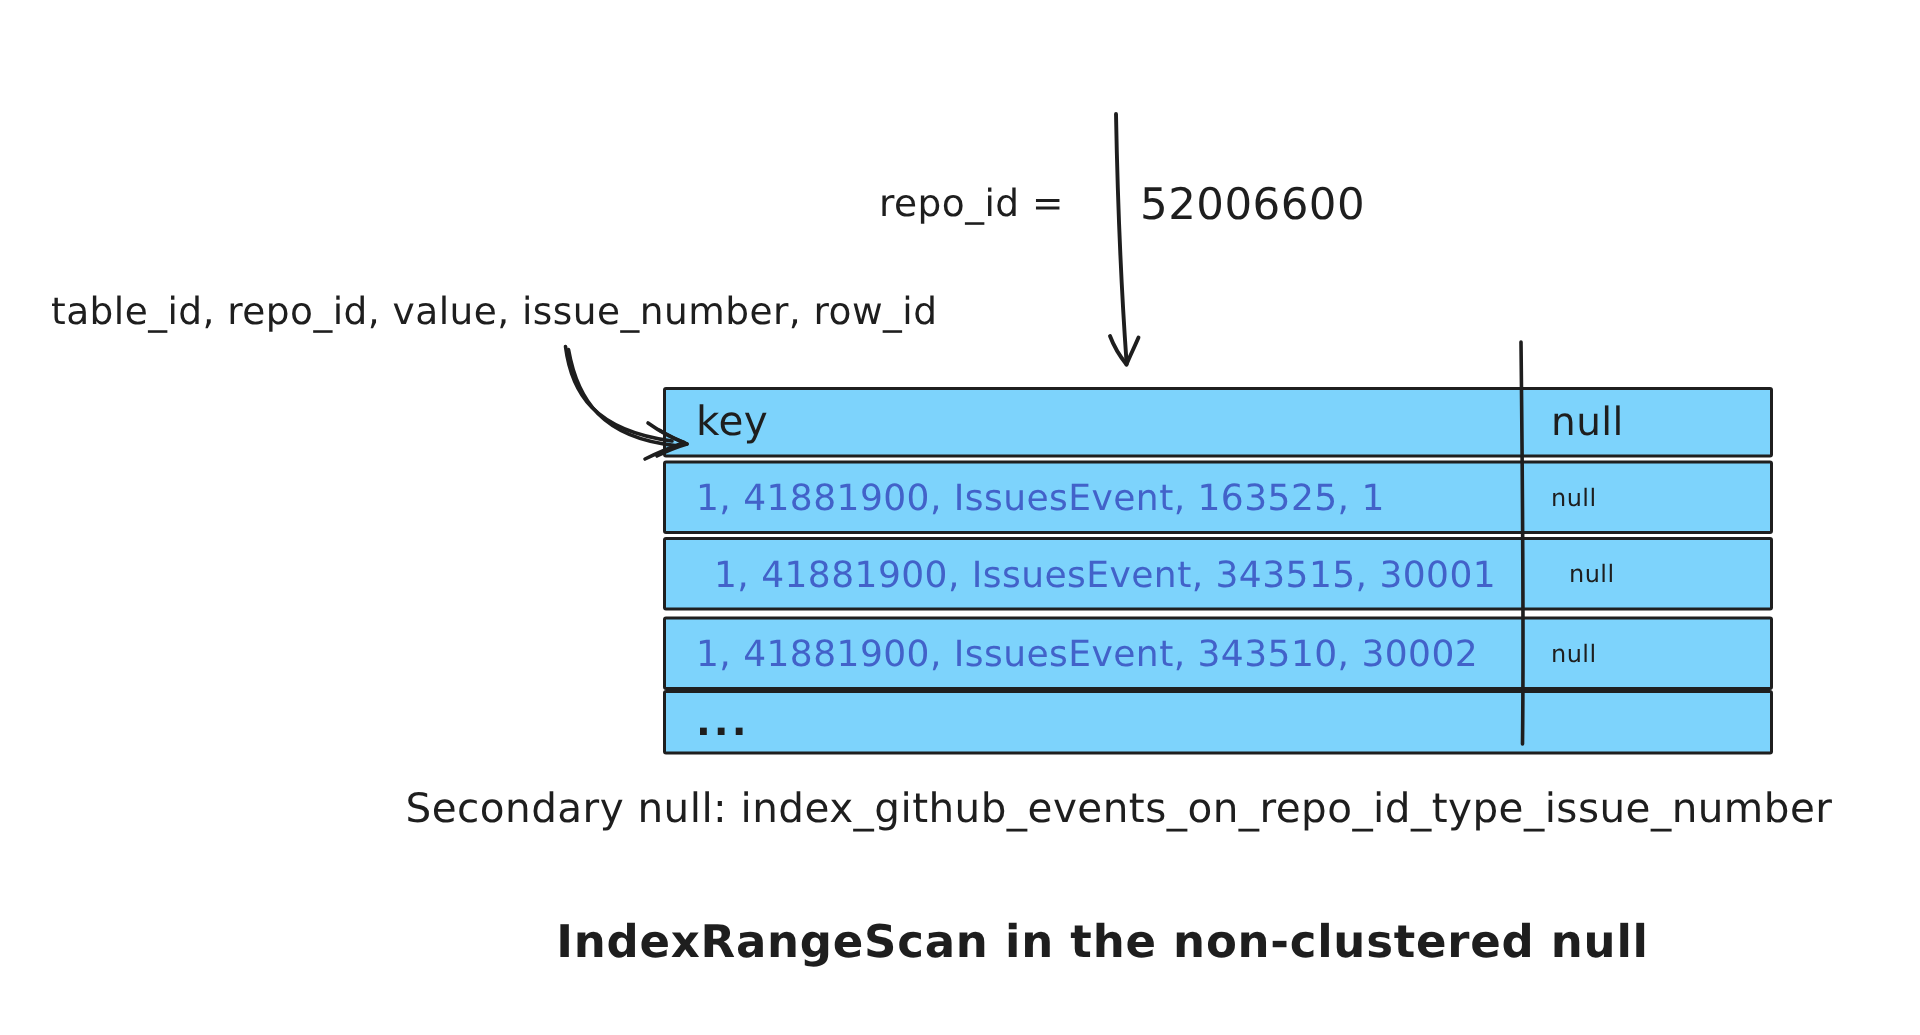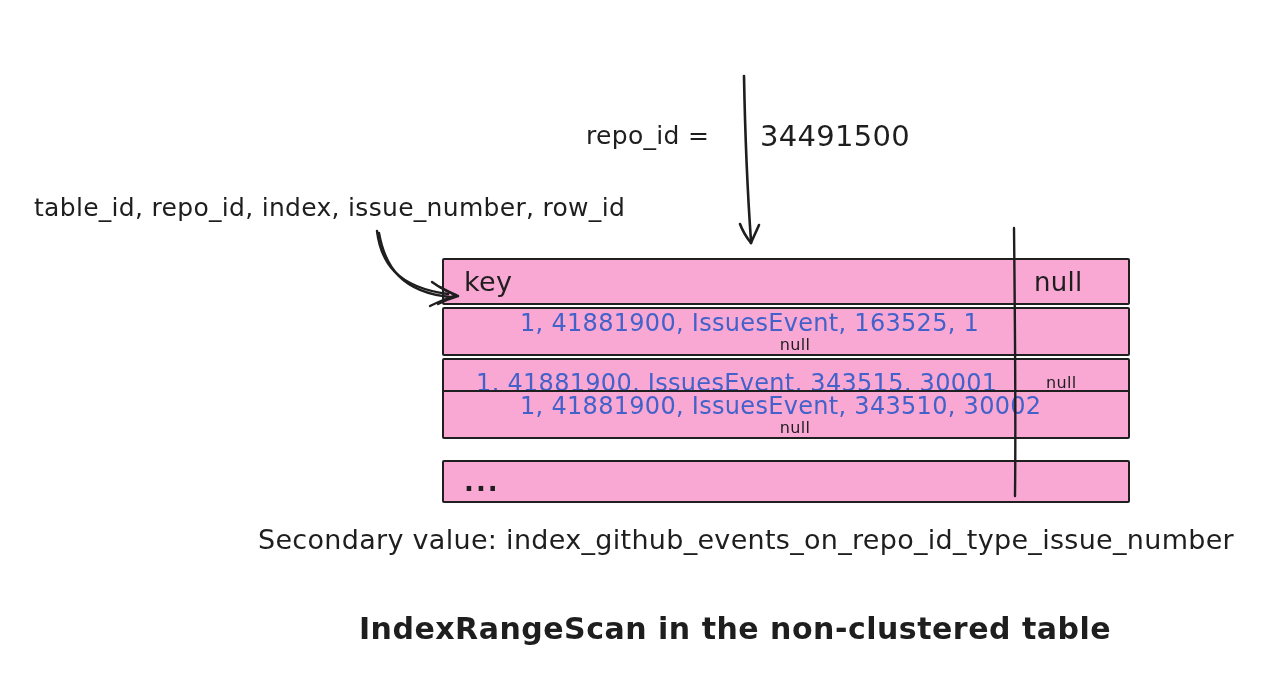--- a/index.html
+++ b/index.html
@@ -14,29 +14,29 @@
   .hand{letter-spacing:0.3px;}
   .abs{position:absolute;white-space:nowrap;}
 
   
   .repo-filter-label{left:586px;top:121px;font-size:25px;}
   .repo-filter-value{left:760px;top:119px;font-size:29px;}
   .index-columns-label{left:34px;top:193px;font-size:25px;}
 
   
   .row-box{
-    position:absolute;left:442px;width:688px;
+    position:absolute;left:442px;width:740px;
     border:2.5px solid #1f1f1f;border-radius:2px;
-    box-sizing:border-box;background:#f9a8d4;
+    box-sizing:border-box;background:#7dd3fc;
     display:flex;align-items:center;
   }
   .row-header{top:258px;height:47px;}
-  .row-1{top:307px;height:49px;flex-direction:column;}
+  .row-1{top:307px;height:49px;}
   .row-2{top:358px;height:49px;padding-left:12px;}
-  .row-3{top:390px;height:49px;flex-direction:column;}
+  .row-3{top:411px;height:49px;}
   .row-4{top:460px;height:43px;}
   .cell-key{
     width:572px;padding-left:20px;box-sizing:border-box;
     font-size:24px;overflow:hidden;white-space:nowrap;
   }
   .cell-key.header{font-size:27px;color:#1e1e1e;}
   .cell-key.data{color:#4262c9;}
   .cell-key.ellipsis{color:#1e1e1e;font-size:26px;font-weight:bold;letter-spacing:2px;}
   .cell-value{
     flex:1;padding-left:18px;box-sizing:border-box;
@@ -58,23 +58,23 @@
     position:absolute;left:0;top:0;width:1280px;height:690px;
     pointer-events:none;
   }
 </style>
 </head>
 <body>
 
 <div class="canvas">
 
   <div class="abs hand repo-filter-label">repo_id =</div>
-  <div class="abs hand repo-filter-value">34491500</div>
+  <div class="abs hand repo-filter-value">52006600</div>
 
-  <div class="abs hand index-columns-label">table_id, repo_id, index, issue_number, row_id</div>
+  <div class="abs hand index-columns-label">table_id, repo_id, value, issue_number, row_id</div>
 
   <div class="row-box row-header">
     <div class="cell-key header hand">key</div>
     <div class="cell-value header hand">null</div>
   </div>
 
   <div class="row-box row-1">
     <div class="cell-key data hand">1, 41881900, IssuesEvent, 163525, 1</div>
     <div class="cell-value hand">null</div>
   </div>
@@ -87,23 +87,23 @@
   <div class="row-box row-3">
     <div class="cell-key data hand">1, 41881900, IssuesEvent, 343510, 30002</div>
     <div class="cell-value hand">null</div>
   </div>
 
   <div class="row-box row-4">
     <div class="cell-key ellipsis hand">...</div>
     <div class="cell-value hand"></div>
   </div>
 
-  <div class="abs hand secondary-index-caption">Secondary value: index_github_events_on_repo_id_type_issue_number</div>
+  <div class="abs hand secondary-index-caption">Secondary null: index_github_events_on_repo_id_type_issue_number</div>
 
-  <div class="abs hand diagram-title">IndexRangeScan in the non-clustered table</div>
+  <div class="abs hand diagram-title">IndexRangeScan in the non-clustered null</div>
 
   <svg class="overlay" viewBox="0 0 1280 690">
 
     <g stroke="#1e1e1e" stroke-width="2.6" fill="none" stroke-linecap="round" stroke-linejoin="round">
       <path d="M744,76 C745,130 747,185 751,241"></path>
       <path d="M740,224 C743,232 747,238 751,243"></path>
       <path d="M759,225 C756,232 753,238 751,243"></path>
     </g>
 
     <g stroke="#1e1e1e" stroke-width="2.4" fill="none" stroke-linecap="round" stroke-linejoin="round">

